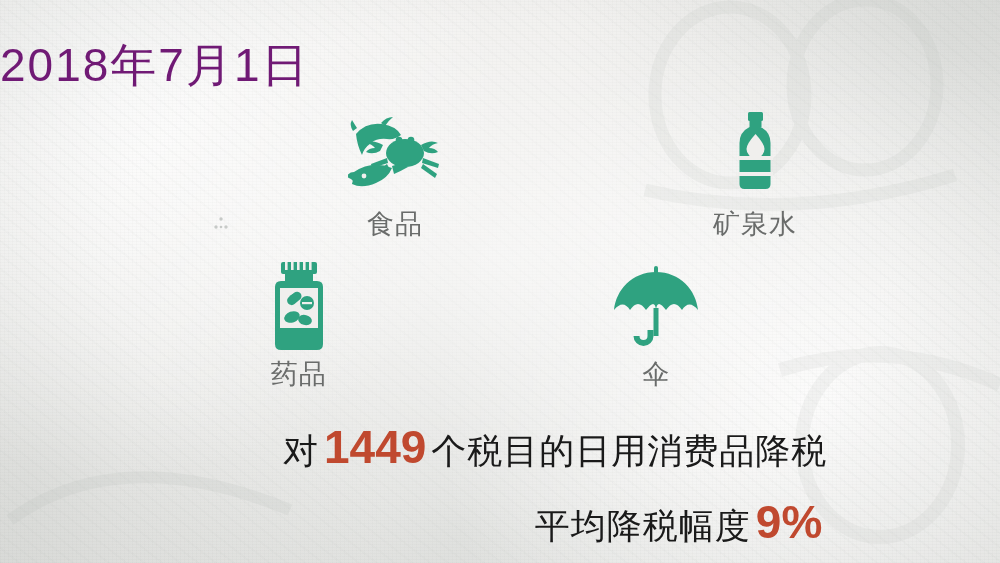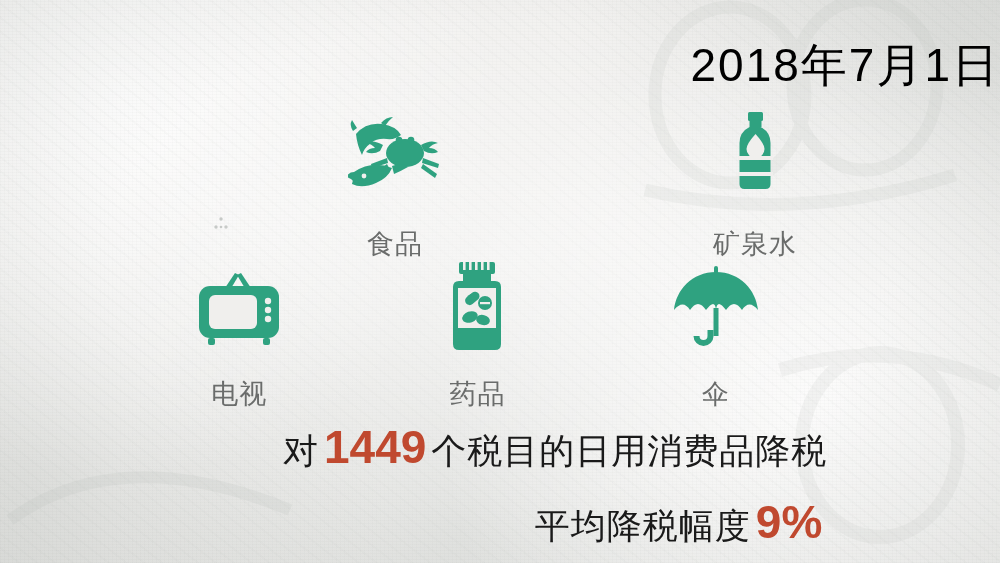--- a/index.html
+++ b/index.html
@@ -56,43 +56,42 @@
     opacity: .28;
   }
   .wm svg { display:block; }
 
   
   .title {
     position: absolute;
     left: 0;
     right: 0;
     top: 42px;
-    text-align: right;
+    text-align: left;
     font-size: 46px;
     letter-spacing: 2px;
-    color: #000000;
+    color: #701a75;
     font-weight: 400;
     line-height: 1;
     white-space: nowrap;
   }
 
   
   .row {
     position: absolute;
     display: flex;
   }
   .row-1 { left: 215px; top: 112px; width: 720px; }
   .row-2 { left: 120px; top: 262px; width: 715px; }
 
   .cell {
     flex: 1 1 0;
     display: flex;
     flex-direction: column;
     align-items: center;
-    gap: 20px;
   }
   .icon-box {
     height: 88px;
     display: flex;
     align-items: flex-end;
     justify-content: center;
   }
   .icon-box svg { display: block; }
   .cell-label {
     margin-top: 11px;
@@ -237,43 +236,20 @@
       </div>
       <div class="cell-label">矿泉水</div>
     </div>
 
 
 
   </div>
 
   <div class="row row-2">
 
-    <div class="cell">
-      <div class="icon-box">
-        <svg width="88" height="80" viewBox="0 0 88 80" aria-hidden="true">
-          <g fill="#2fa280">
-
-            <path d="M30 18 L40 3 l4 2 l-9 15z"></path>
-            <path d="M56 18 L46 3 l-4 2 l9 15z"></path>
-
-            <rect x="4" y="16" width="80" height="52" rx="11"></rect>
-
-            <rect x="14" y="25" width="48" height="34" rx="6" fill="#f0efed"></rect>
-
-            <circle cx="73" cy="31" r="3.2" fill="#f0efed"></circle>
-            <circle cx="73" cy="40" r="3.2" fill="#f0efed"></circle>
-            <circle cx="73" cy="49" r="3.2" fill="#f0efed"></circle>
-
-            <rect x="13" y="68" width="7" height="7" rx="2"></rect>
-            <rect x="68" y="68" width="7" height="7" rx="2"></rect>
-          </g>
-        </svg>
-      </div>
-      <div class="cell-label">电视</div>
-    </div>
 
     <div class="cell">
       <div class="icon-box">
         <svg width="64" height="88" viewBox="0 0 64 88" aria-hidden="true">
           <g fill="#2fa280">
 
             <rect x="14" y="0" width="36" height="12" rx="2"></rect>
             <g fill="#f0efed">
               <rect x="18" y="0" width="2.6" height="8"></rect>
               <rect x="24" y="0" width="2.6" height="8"></rect>

